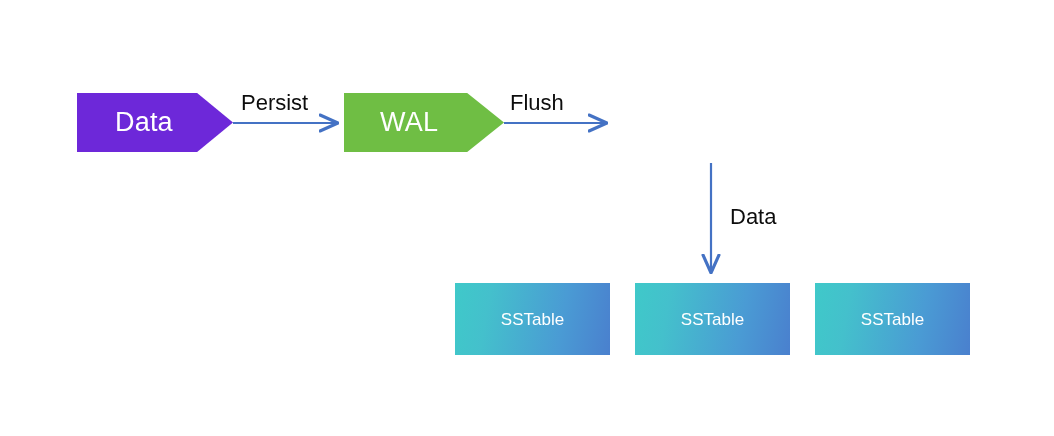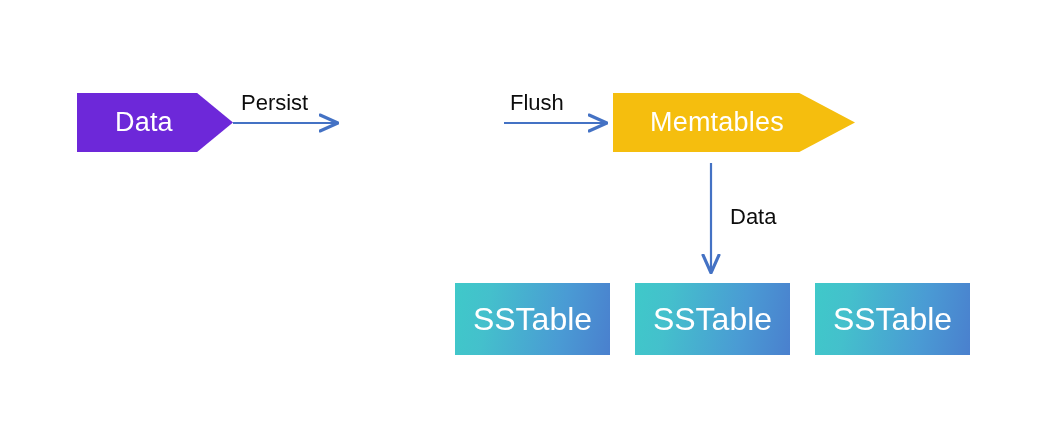--- a/index.html
+++ b/index.html
@@ -32,21 +32,21 @@
     font-size: 27px;
     line-height: 1;
     letter-spacing: 0.2px;
     white-space: nowrap;
   }
   .sstable {
     justify-content: center;
   }
   .sstable .node-label {
     color: #ffffff;
-    font-size: 32px;
+    font-size: 17px;
     line-height: 1;
     white-space: nowrap;
   }
   .edge-label {
     position: absolute;
     color: #0d0d0d;
     font-size: 22px;
     line-height: 1;
     white-space: nowrap;
   }
@@ -75,24 +75,24 @@
 
     <line x1="504" y1="123" x2="606" y2="123" stroke="#4472c4" stroke-width="2.2" marker-end="url(#arrowhead-blue)"></line>
 
     <line x1="711" y1="163" x2="711" y2="272" stroke="#4472c4" stroke-width="2.2" marker-end="url(#arrowhead-blue)"></line>
   </svg>
 
   <div class="node chevron" style="left:77px; top:93px; width:156px; height:59px; background:#6d28d9;">
     <span class="node-label" style="margin-left:38px;">Data</span>
   </div>
 
+  <div class="node chevron" style="left:344px; top:93px; width:160px; height:59px; background:#6fbe44;">
+    <span class="node-label" style="margin-left:36px;">WAL</span>
+  </div>
 
-  <div class="node chevron" style="left:613px; top:93px; width:242px; height:59px; background:#f5be0e;">
-    <span class="node-label" style="margin-left:37px;">Memtables</span>
-  </div>
 
   <div class="node sstable" style="left:455px; top:283px; width:155px; height:72px;
               background:linear-gradient(100deg, #3fc9c9 0%, #44c0cc 22%, #4a9bd4 68%, #4a80ce 100%);">
     <span class="node-label">SSTable</span>
   </div>
 
   <div class="node sstable" style="left:635px; top:283px; width:155px; height:72px;
               background:linear-gradient(100deg, #3fc9c9 0%, #44c0cc 22%, #4a9bd4 68%, #4a80ce 100%);">
     <span class="node-label">SSTable</span>
   </div>

